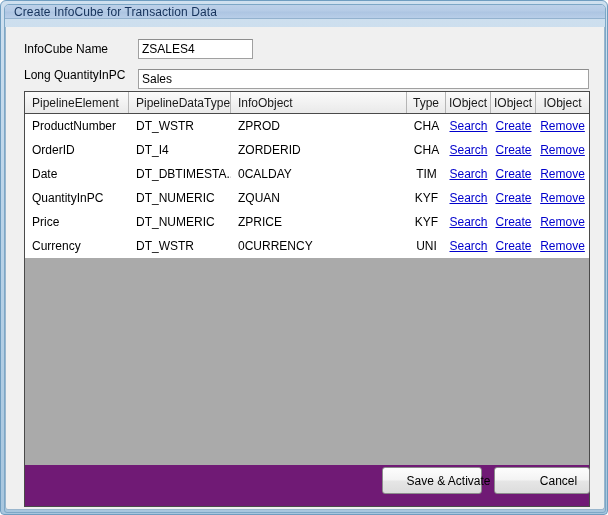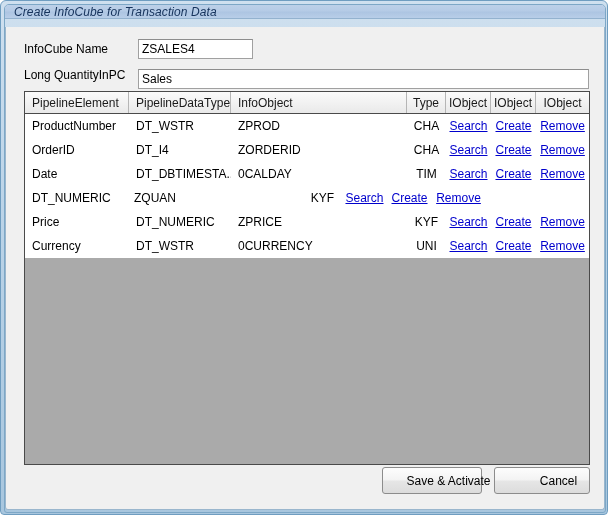--- a/index.html
+++ b/index.html
@@ -42,21 +42,20 @@
     position: absolute;
     left: 4px; top: 4px;
     width: 600px;
     height: 14px;
     box-sizing: border-box;
     background: linear-gradient(to bottom, #bcd0e8 0%, #b5cbe6 45%, #adc5e2 55%, #b8cee8 100%);
     border-radius: 4px 4px 0 0;
     border-bottom: 1px solid #93b2cf;
     display: flex;
     align-items: center;
-    font-style: italic;
   }
   #titlebar-text {
     font-size: 12px;
     color: #15325b;
     padding-left: 9px;
     letter-spacing: 0.1px;
     white-space: nowrap;
   }
 
   
@@ -105,24 +104,24 @@
   }
   #infocube-name-input { width: 115px; }
   #long-desc-input     { width: 451px; margin-top: 8px; }
 
   
   #grid {
     position: absolute;
     left: 18px;
     top: 64px;
     width: 566px;
-    height: 374px;
+    height: 416px;
     box-sizing: border-box;
     border: 1px solid #4a4a4a;
-    background: #fca5a5;
+    background: #701a75;
     overflow: hidden;
   }
   #grid-header {
     display: flex;
     height: 22px;
     box-sizing: border-box;
     background: linear-gradient(to bottom, #fbfbfb 0%, #f2f2f2 50%, #e9e9e9 100%);
     border-bottom: 1px solid #4a4a4a;
   }
   #grid-header .hcell {
@@ -273,20 +272,21 @@
             </div>
           <div class="cell c-act2 ctr">
               <a class="link">Create</a>
             </div>
           <div class="cell c-act3 ctr">
               <a class="link">Remove</a>
             </div>
         </div>
 
         <div class="grid-row">
+          <div class="cell c-element">QuantityInPC</div>
           <div class="cell c-datatype">DT_NUMERIC</div>
           <div class="cell c-infoobj">ZQUAN</div>
           <div class="cell c-type ctr">KYF</div>
           <div class="cell c-act1 ctr">
               <a class="link">Search</a>
             </div>
           <div class="cell c-act2 ctr">
               <a class="link">Create</a>
             </div>
           <div class="cell c-act3 ctr">

